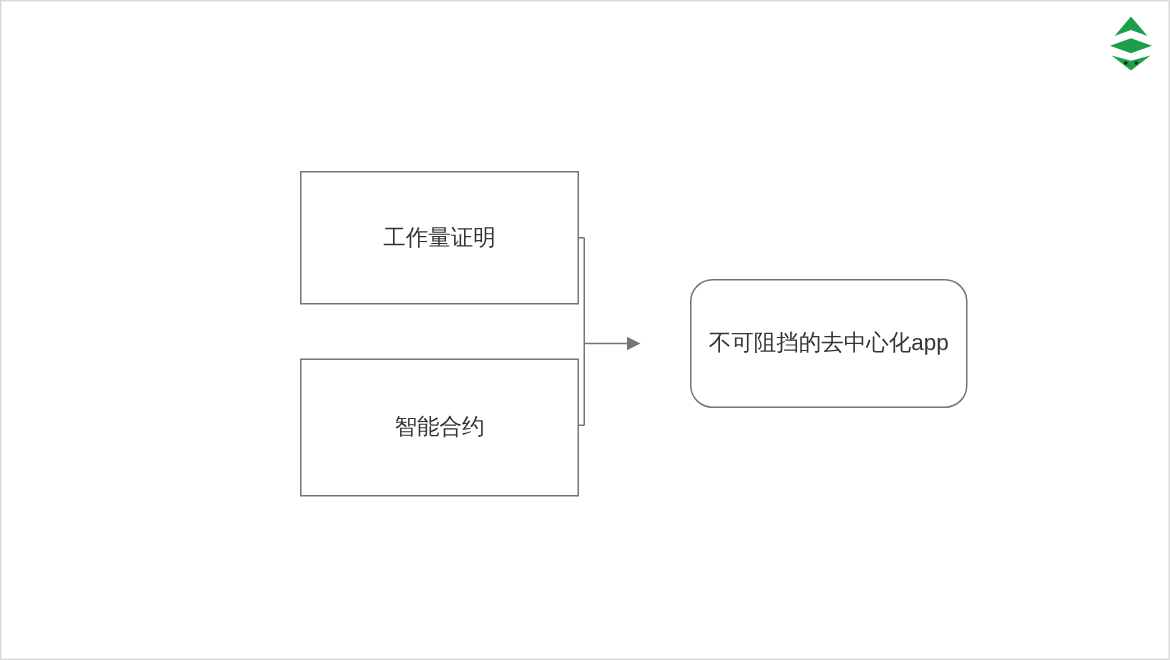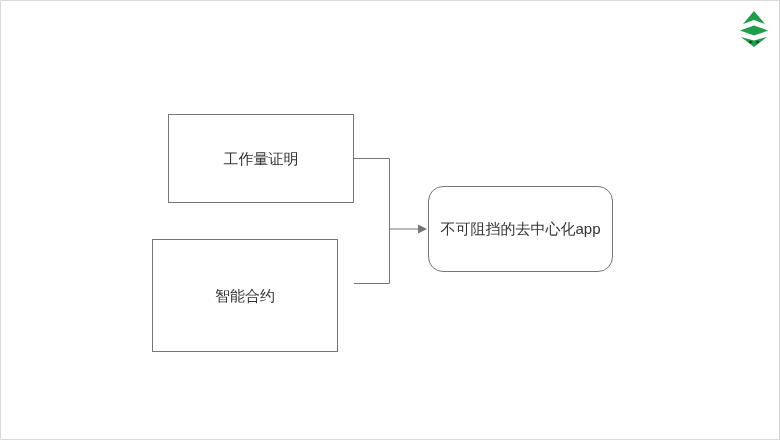--- a/index.html
+++ b/index.html
@@ -19,23 +19,24 @@
     position: absolute;
     background: #ffffff;
     border: 1px solid #757575;
     display: flex;
     align-items: center;
     justify-content: center;
     text-align: center;
     font-size: 15px;
     color: #333333;
     line-height: 1.2;
+    margin-left: 32px;
   }
   .node-pow   { left: 167px; top: 113px; width: 186px; height: 89px; }
-  .node-smart { left: 151px; top: 238px; width: 186px; height: 113px; }
+  .node-smart { left: 167px; top: 238px; width: 186px; height: 92px; }
   .node-dapp  { left: 427px; top: 185px; width: 185px; height: 86px; border-radius: 15px; }
 
   .connector-layer {
     position: absolute;
     left: 0; top: 0;
     width: 780px; height: 440px;
     pointer-events: none;
   }
 
   .etc-logo {

